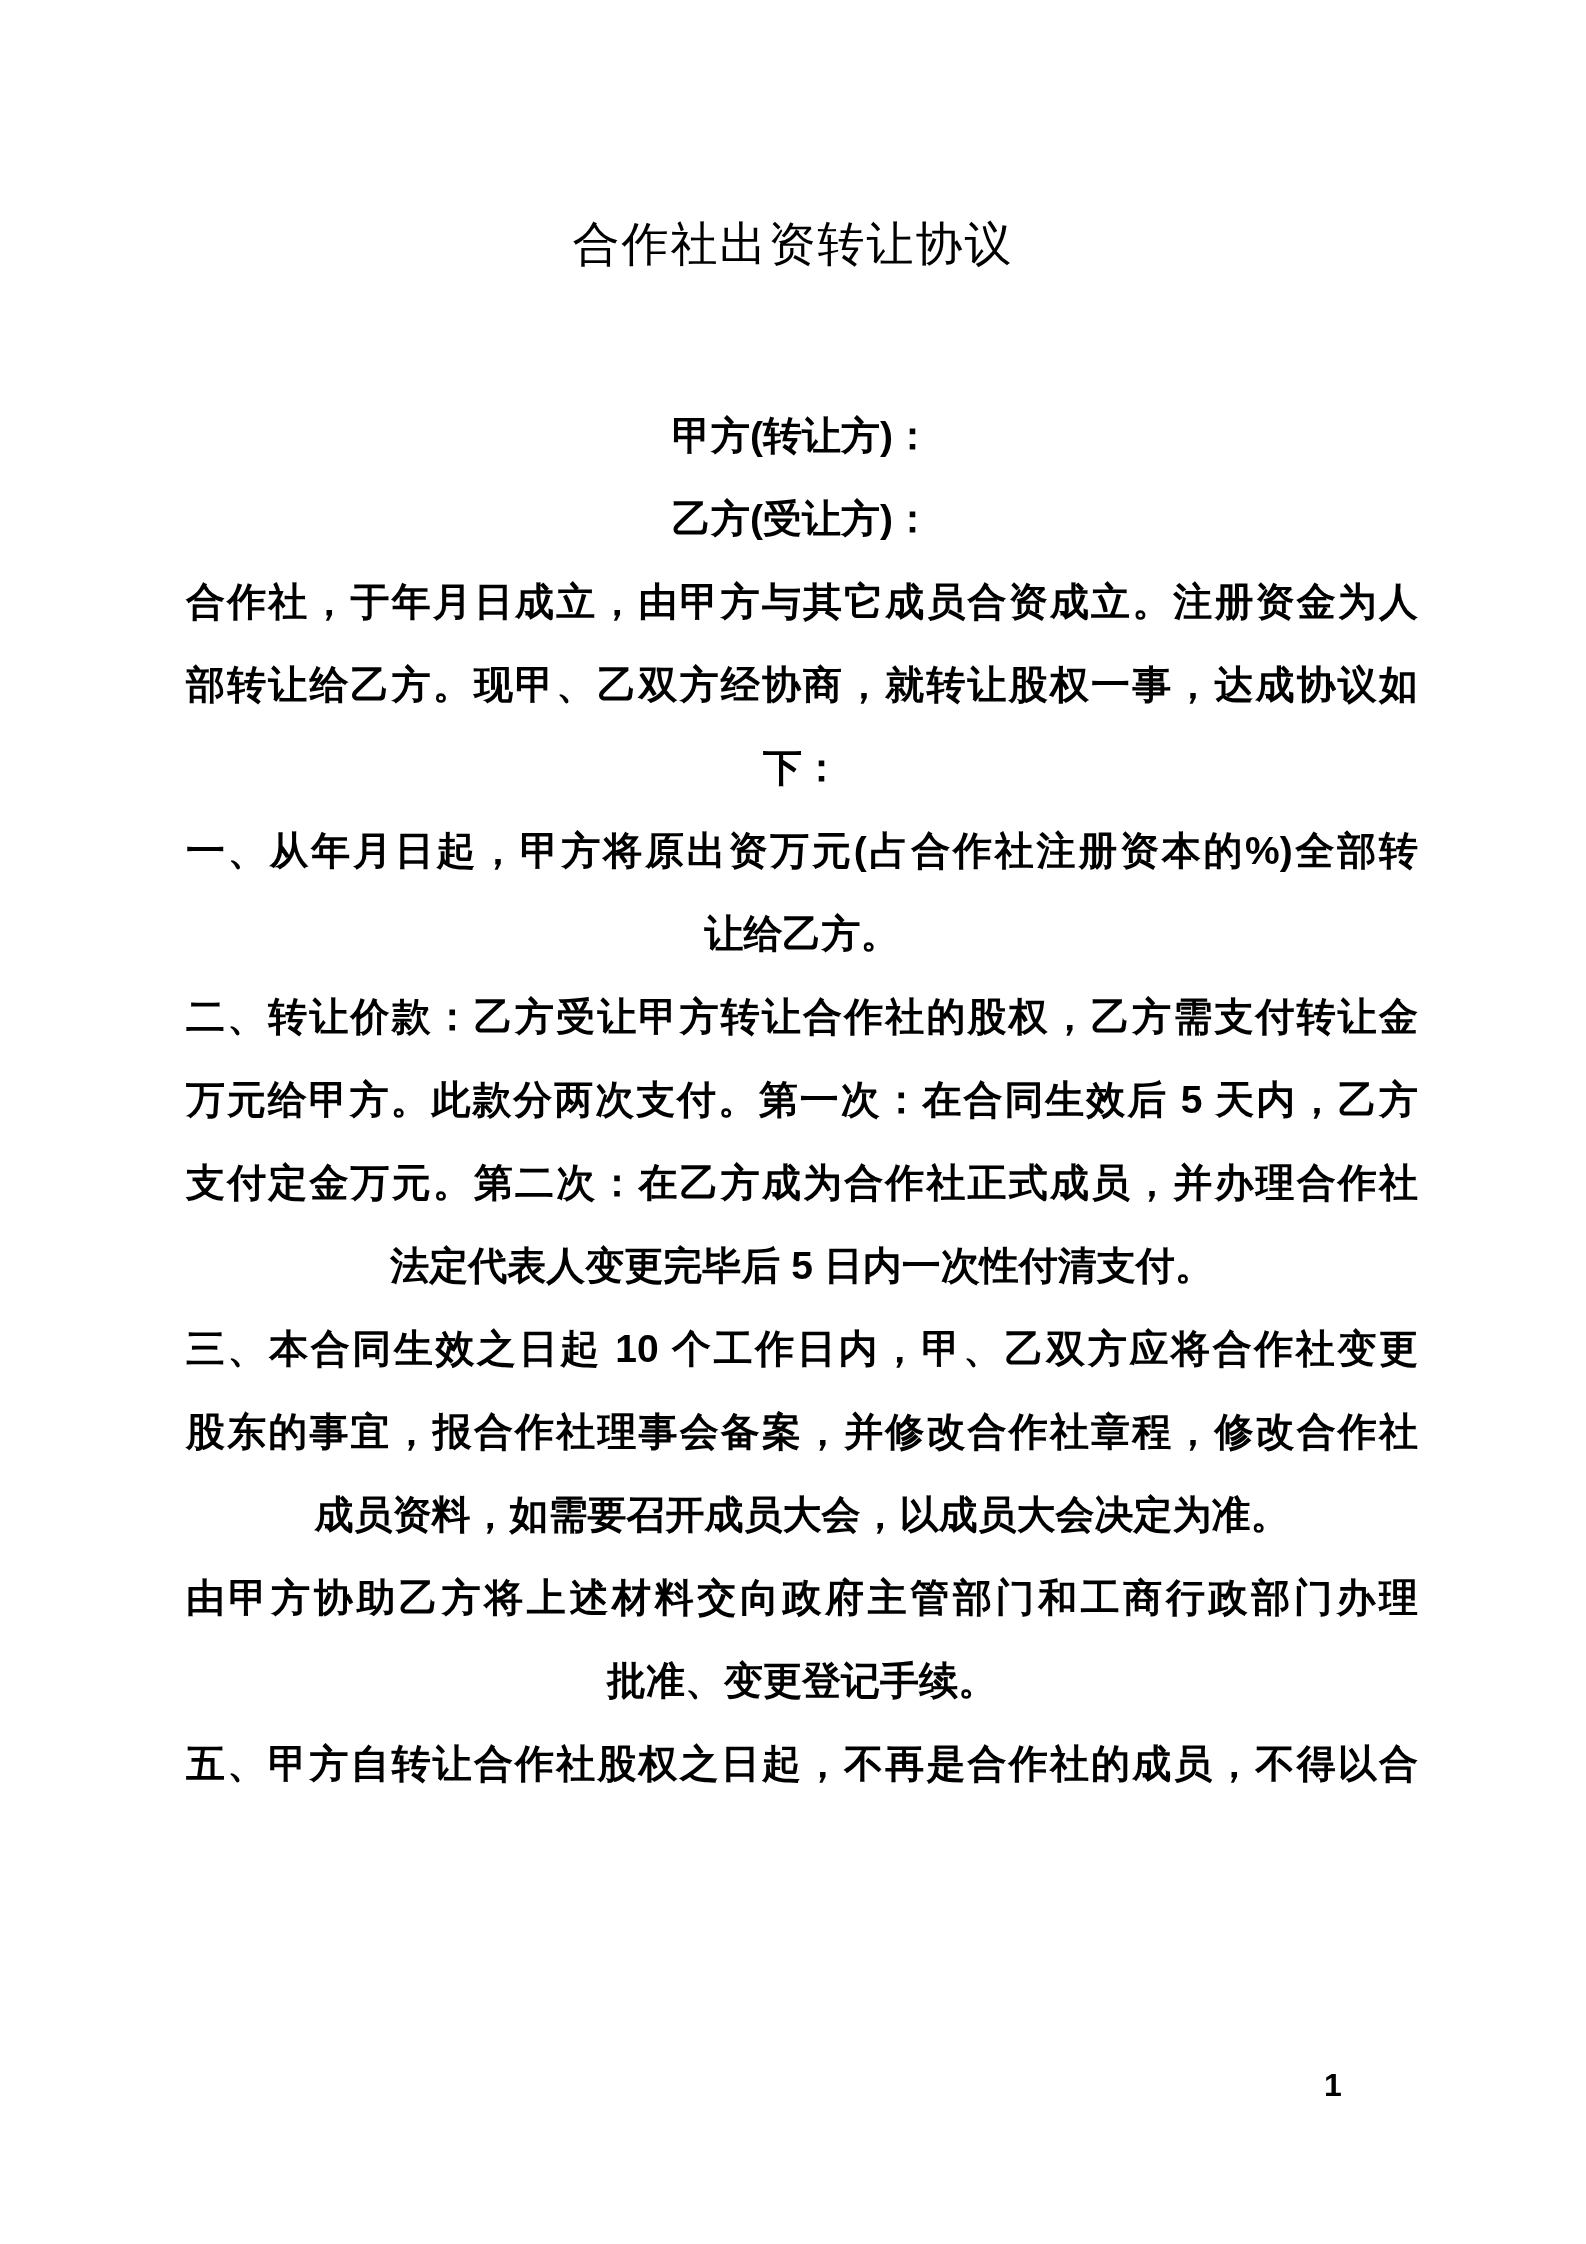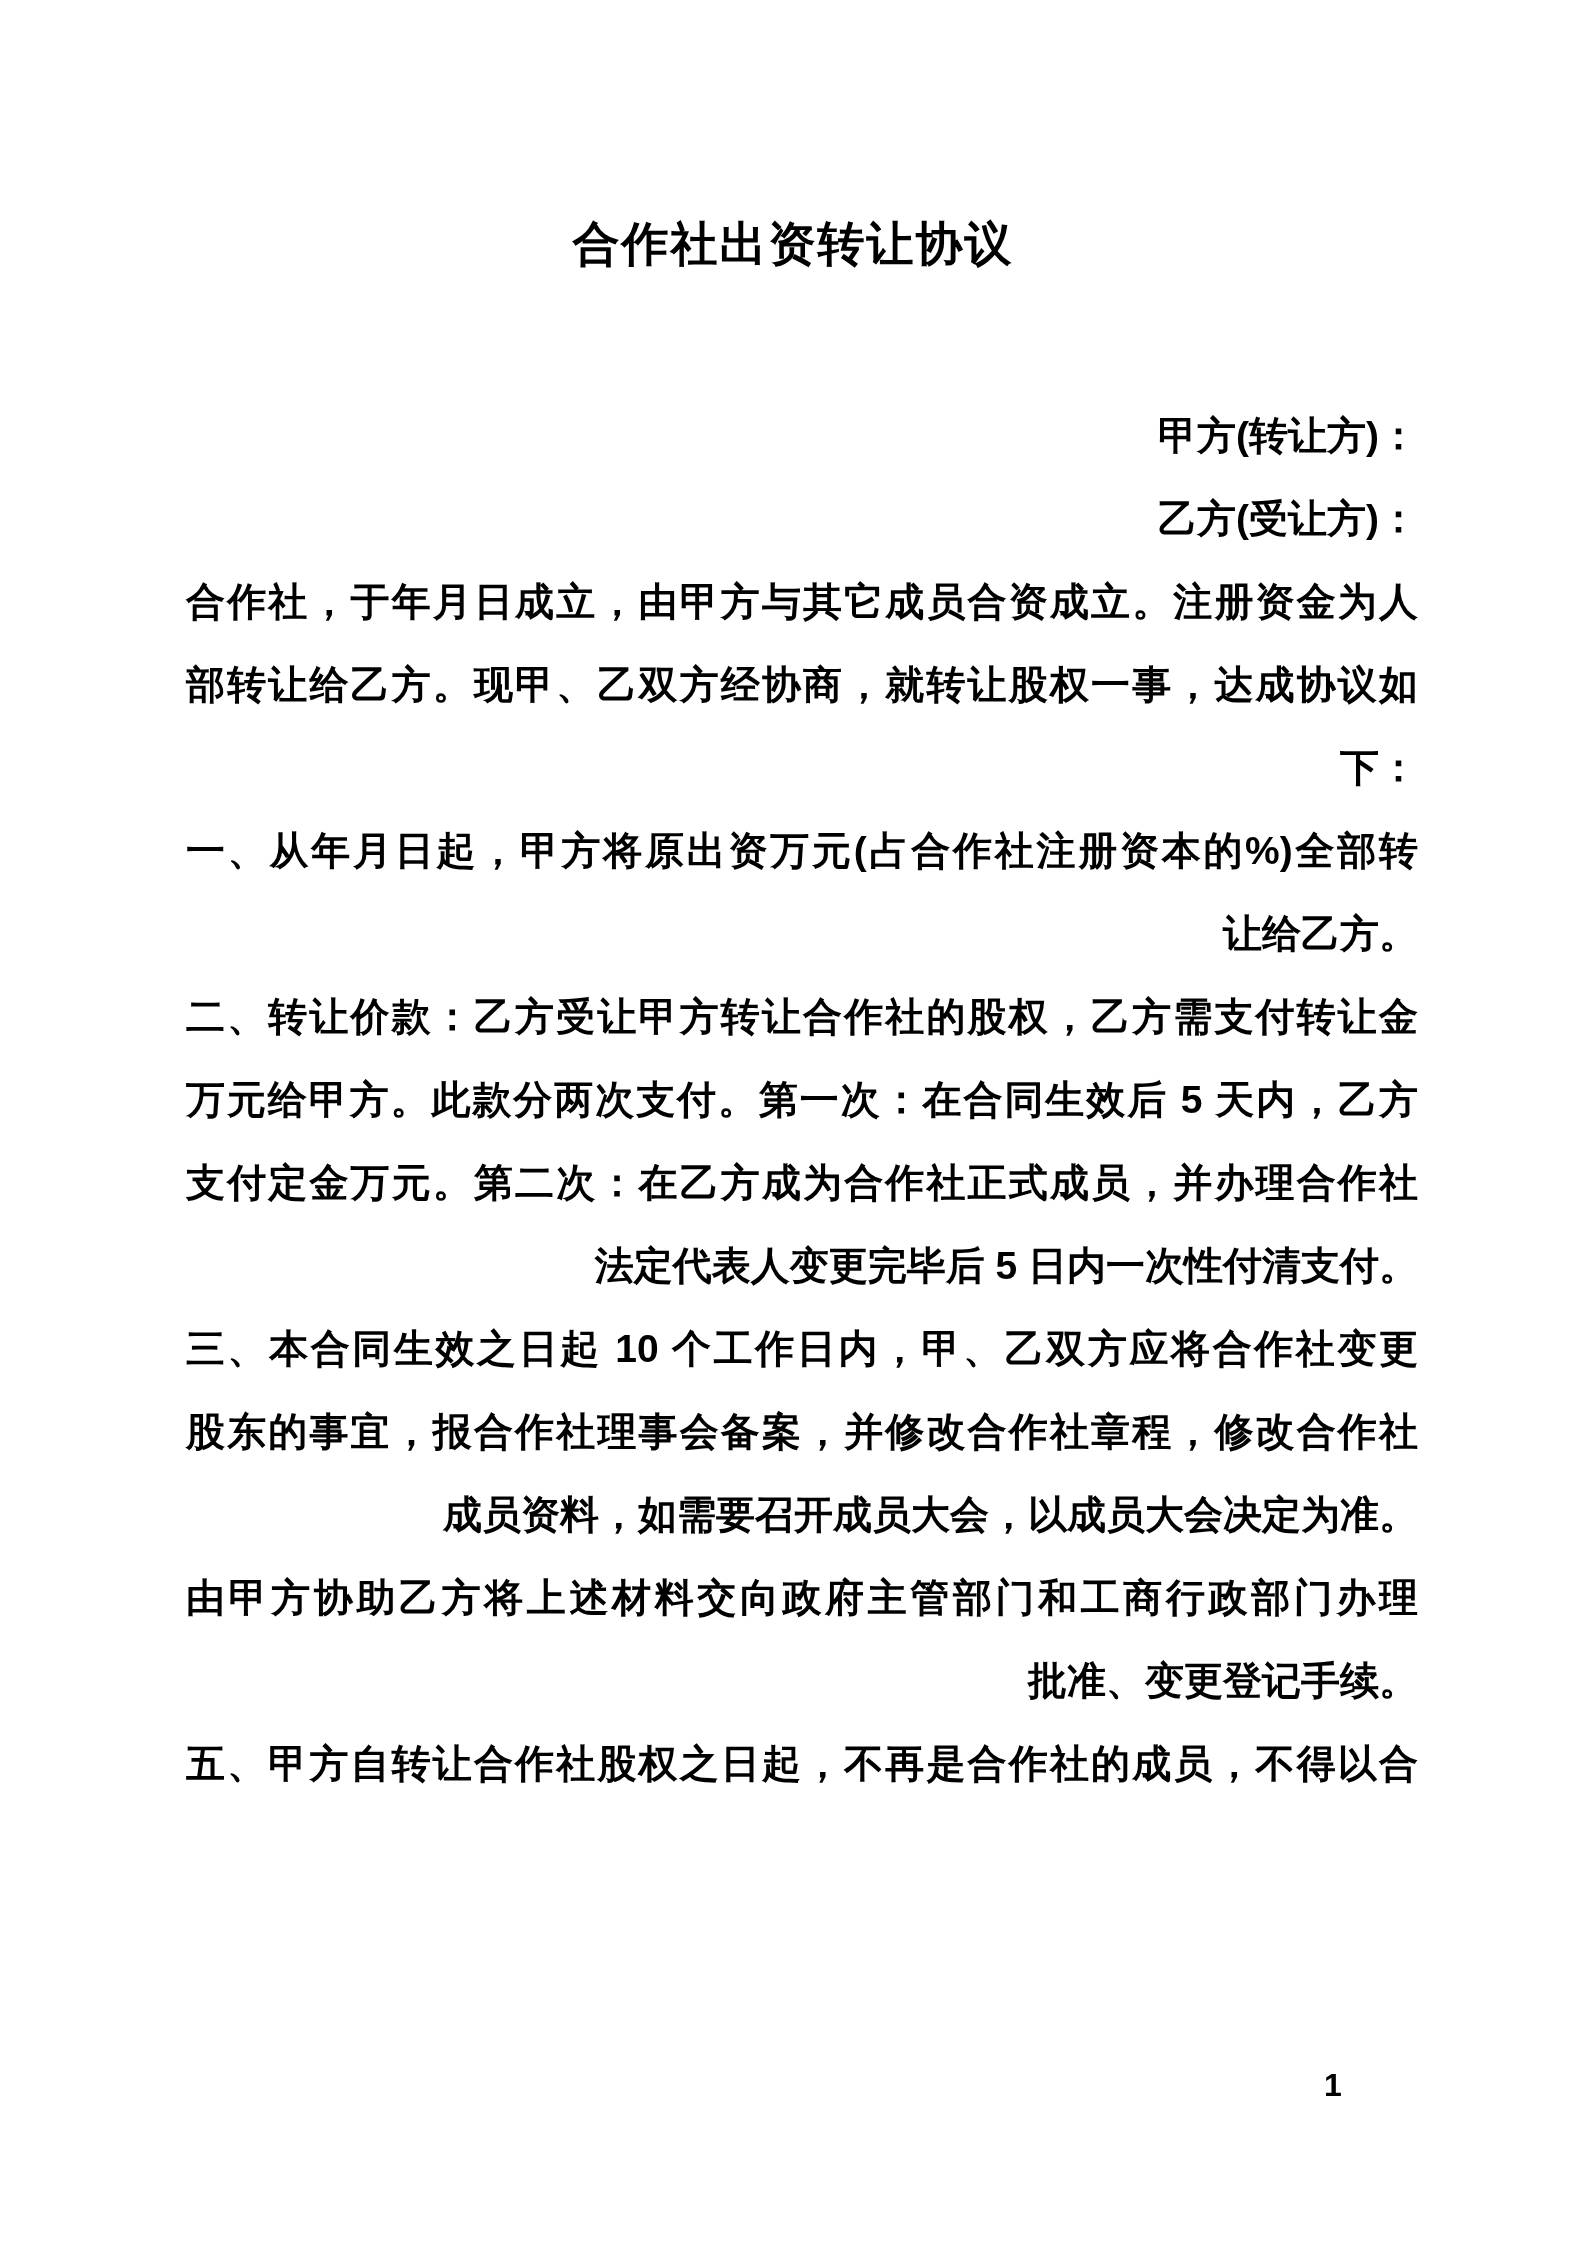--- a/index.html
+++ b/index.html
@@ -17,36 +17,36 @@
     color: #000000;
   }
   .doc-title {
     position: absolute;
     top: 213px;
     left: 0;
     width: 100%;
     margin: 0;
     text-align: center;
     font-size: 47px;
-    font-weight: 700;
+    font-weight: 400;
     letter-spacing: 2px;
     font-family: "Liberation Sans", sans-serif;
   }
   .doc-body {
     position: absolute;
     top: 394px;
     left: 186px;
     width: 1232px;
   }
   .line {
     height: 83px;
     line-height: 83px;
     font-size: 39px;
     font-weight: 700;
-    text-align: right;
+    text-align: center;
     overflow: visible;
   }
   .line.fill {
     text-align: justify;
     text-align-last: justify;
     text-justify: inter-character;
   }
   .page-number {
     position: absolute;
     top: 2067px;

